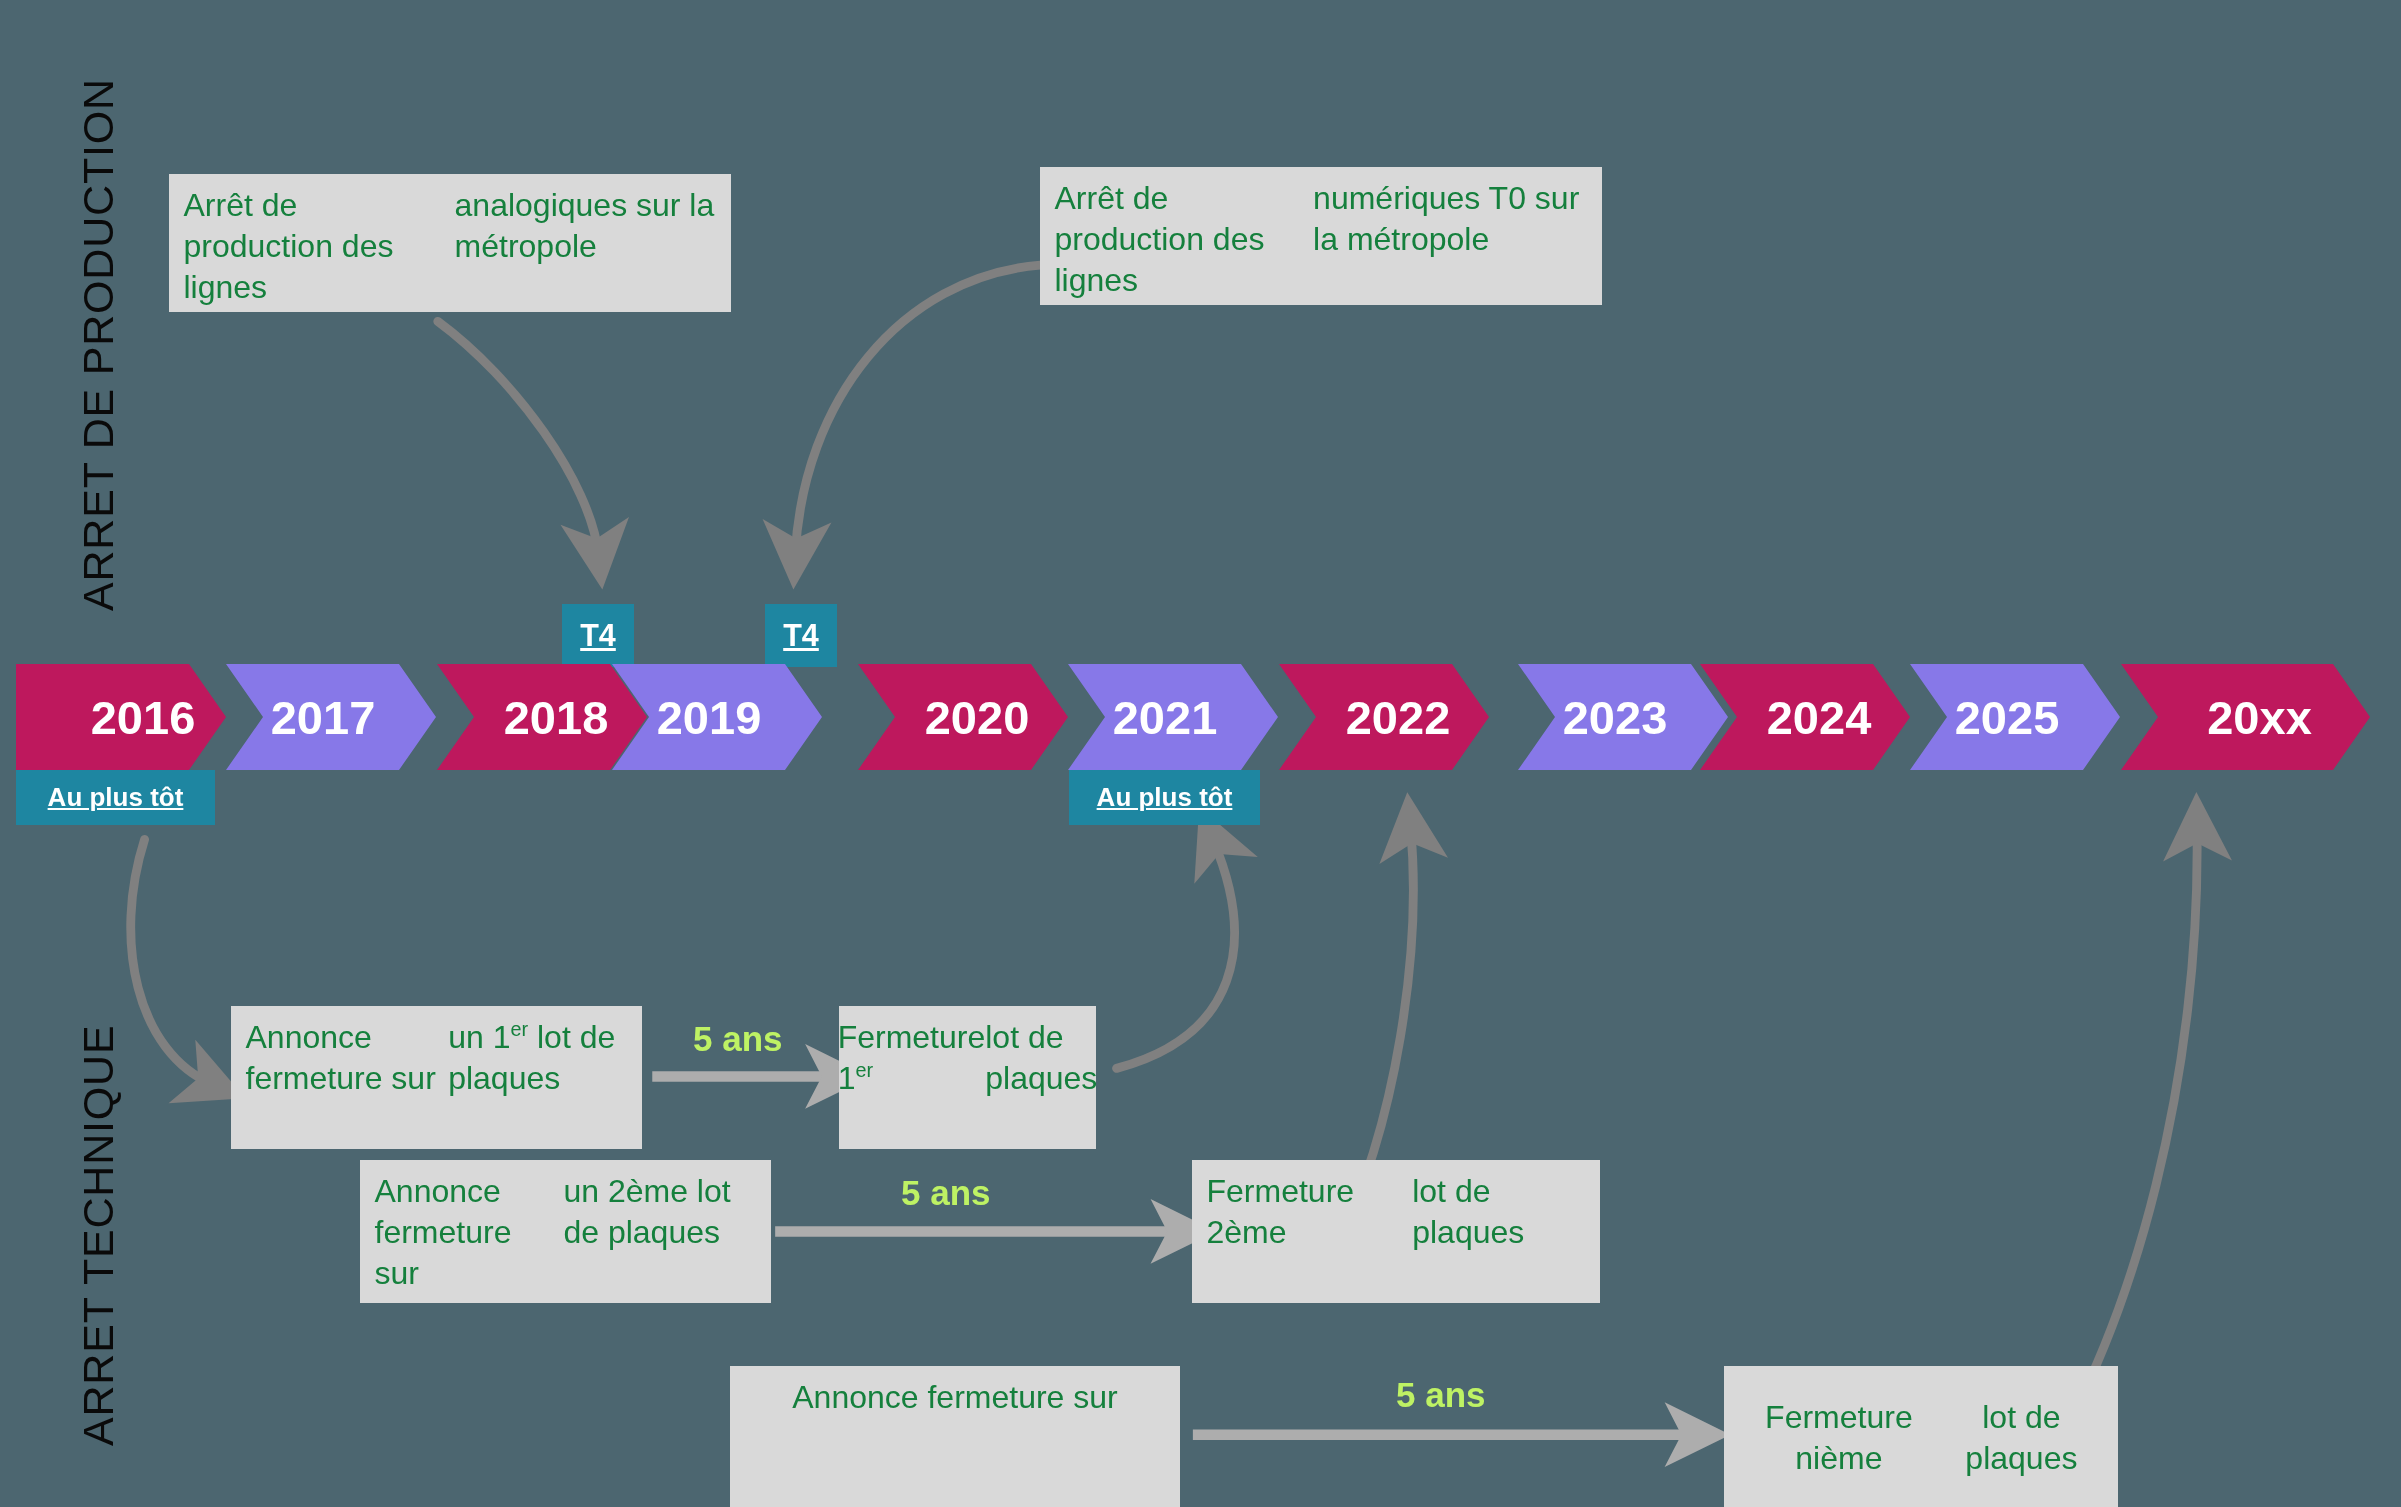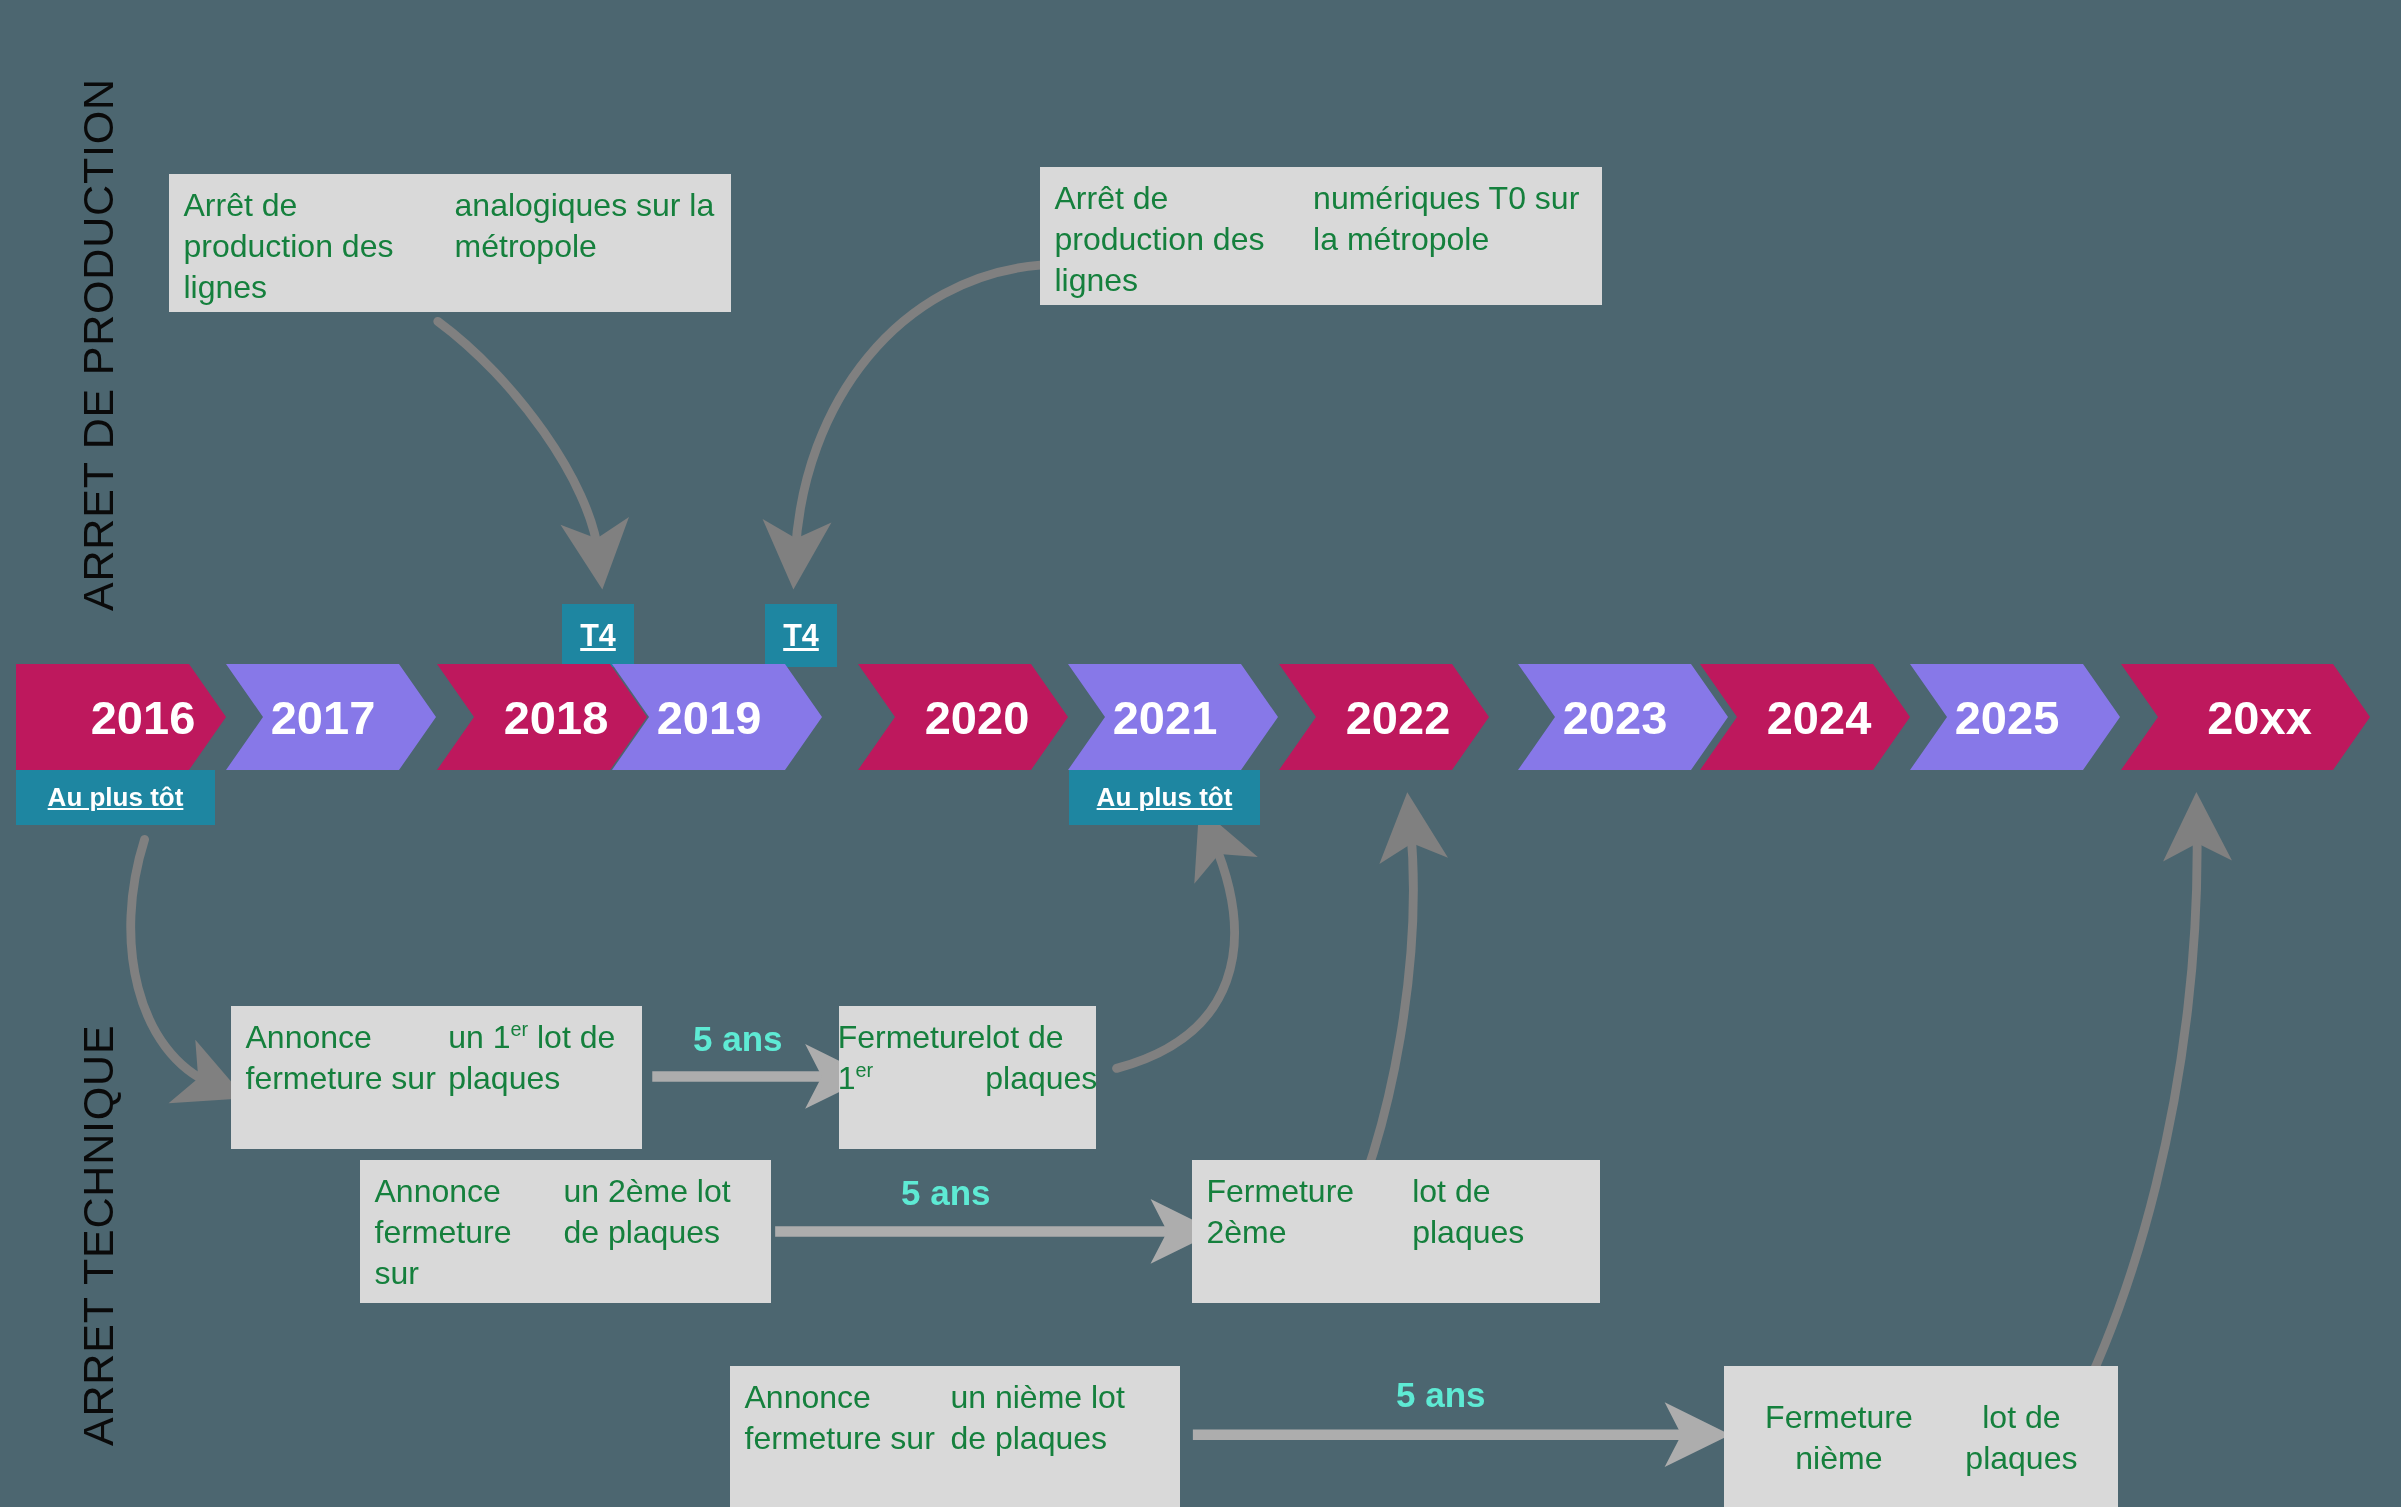--- a/index.html
+++ b/index.html
@@ -66,21 +66,21 @@
     box-sizing:border-box;
     display:flex;
     justify-content:center;
   }
   .gbox.center{align-items:center;text-align:center;}
   .gbox sup{font-size:0.62em;vertical-align:super;line-height:0;}
 
   
   .yrs{
     position:absolute;
-    color:#5eead4;
+    color:#bef264;
     font-size:35px;
     font-weight:bold;
     white-space:nowrap;
   }
 
   
   #arrows{position:absolute;left:0;top:0;width:2401px;height:1507px;pointer-events:none;}
 </style>
 </head>
 <body>
@@ -190,21 +190,20 @@
     <div>un 2ème lot de plaques</div>
   </div>
   <div class="yrs" style="left:901px;top:1173px;">5 ans</div>
   <div class="gbox" style="left:1192px;top:1160px;width:408px;height:143px;">
     <div>Fermeture 2ème</div>
     <div>lot de plaques</div>
   </div>
 
   <div class="gbox" style="left:730px;top:1366px;width:450px;height:143px;">
     <div>Annonce fermeture sur</div>
-    <div>un nième lot de plaques</div>
   </div>
   <div class="yrs" style="left:1396px;top:1375px;">5 ans</div>
   <div class="gbox center" style="left:1724px;top:1366px;width:394px;height:143px;">
     <div>Fermeture nième</div>
     <div>lot de plaques</div>
   </div>
 
 </div>
 
 

